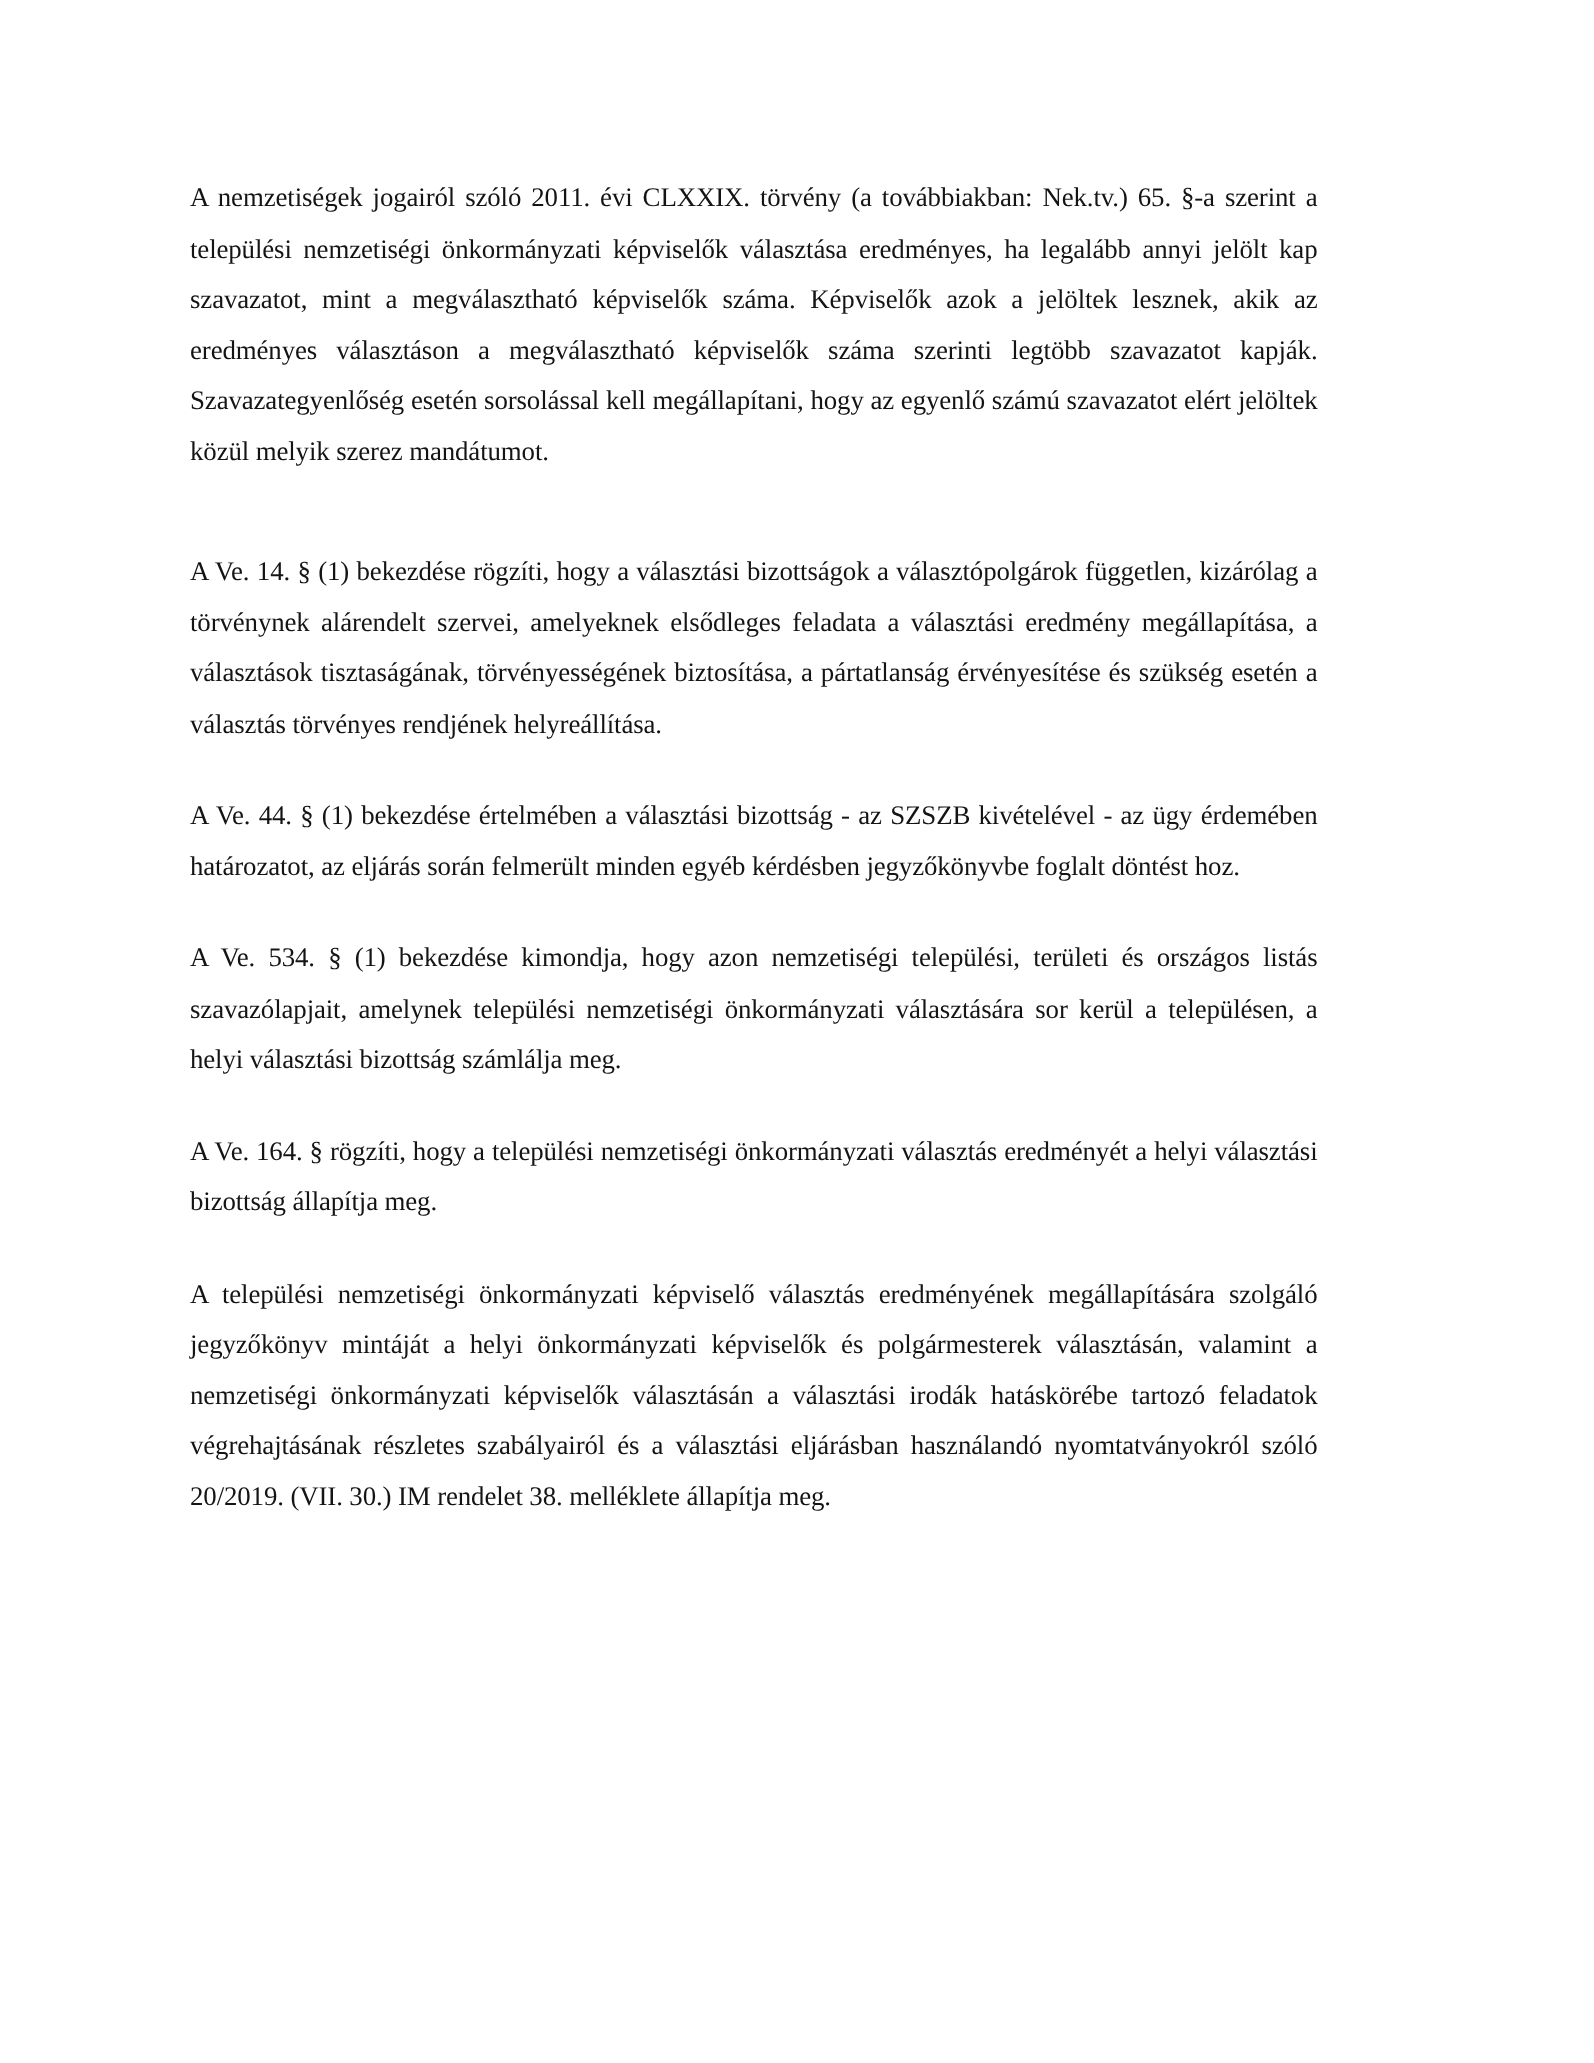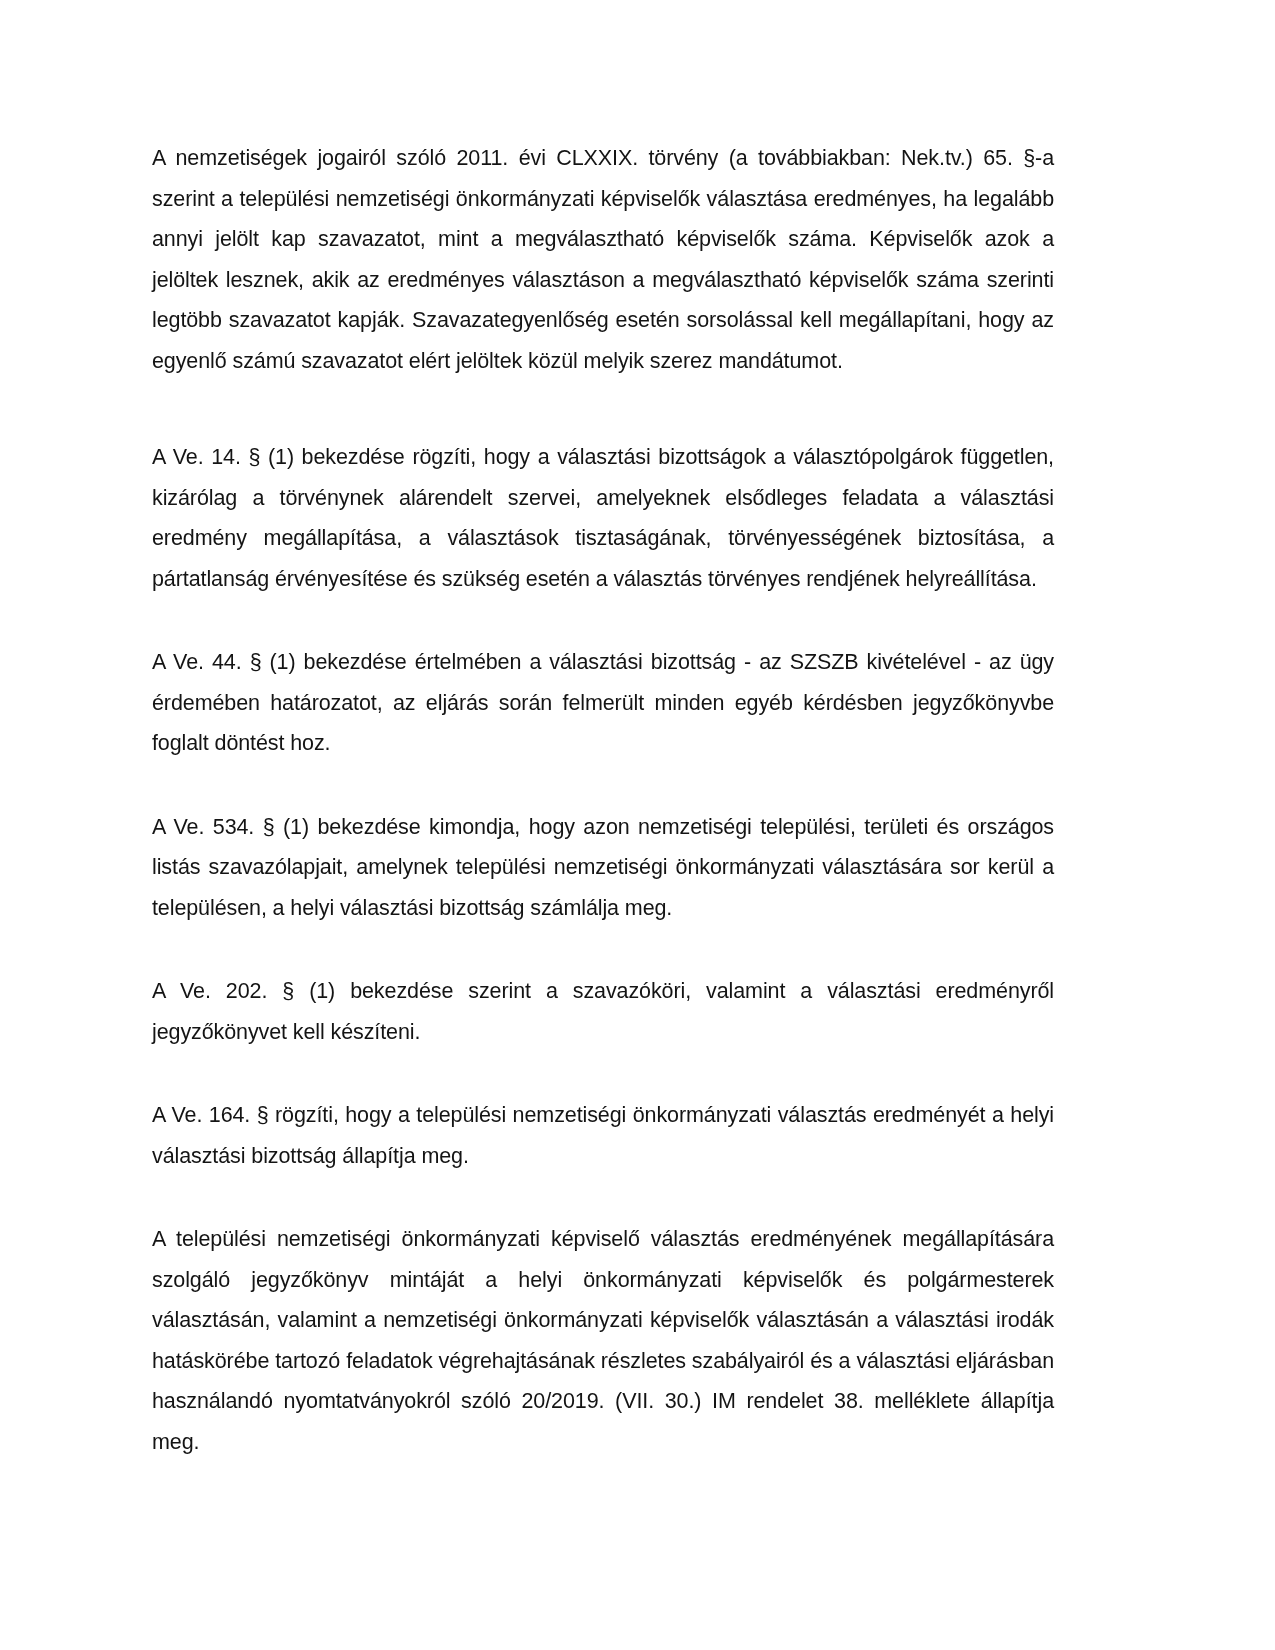--- a/index.html
+++ b/index.html
@@ -11,40 +11,39 @@
       width: 1275px;
       height: 1650px;
       position: relative;
       overflow: hidden;
     }
     .page {
       position: absolute;
       left: 152px;
       top: 138px;
       width: 902px;
-      font-family: Liberation Sans, sans-serif;
+      font-family: Liberation Serif, serif;
       font-size: 21.5px;
       line-height: 40.5px;
       color: #141414;
       text-align: justify;
       letter-spacing: -0.1px;
     }
     .para {
       margin: 0;
       padding: 0;
     }
     .para + .para {
-      margin-top: 43px;
+      margin-top: 33px;
     }
     .para.p2 { margin-top: 56px; }
   </style>
 </head>
 <body>
 
 <div class="page">
   <p class="para">A nemzetiségek jogairól szóló 2011. évi CLXXIX. törvény (a továbbiakban: Nek.tv.) 65. §-a szerint a települési nemzetiségi önkormányzati képviselők választása eredményes, ha legalább annyi jelölt kap szavazatot, mint a megválasztható képviselők száma. Képviselők azok a jelöltek lesznek, akik az eredményes választáson a megválasztható képviselők száma szerinti legtöbb szavazatot kapják. Szavazategyenlőség esetén sorsolással kell megállapítani, hogy az egyenlő számú szavazatot elért jelöltek közül melyik szerez mandátumot.</p>
   <p class="para p2">A Ve. 14. § (1) bekezdése rögzíti, hogy a választási bizottságok a választópolgárok független, kizárólag a törvénynek alárendelt szervei, amelyeknek elsődleges feladata a választási eredmény megállapítása, a választások tisztaságának, törvényességének biztosítása, a pártatlanság érvényesítése és szükség esetén a választás törvényes rendjének helyreállítása.</p>
   <p class="para">A Ve. 44. § (1) bekezdése értelmében a választási bizottság - az SZSZB kivételével - az ügy érdemében határozatot, az eljárás során felmerült minden egyéb kérdésben jegyzőkönyvbe foglalt döntést hoz.</p>
   <p class="para">A Ve. 534. § (1) bekezdése kimondja, hogy azon nemzetiségi települési, területi és országos listás szavazólapjait, amelynek települési nemzetiségi önkormányzati választására sor kerül a településen, a helyi választási bizottság számlálja meg.</p>
-  <p class="para">A Ve. 202. § (1) bekezdése szerint a szavazóköri, valamint a választási eredményről jegyzőkönyvet kell készíteni.</p>
   <p class="para">A Ve. 164. § rögzíti, hogy a települési nemzetiségi önkormányzati választás eredményét a helyi választási bizottság állapítja meg.</p>
   <p class="para">A települési nemzetiségi önkormányzati képviselő választás eredményének megállapítására szolgáló jegyzőkönyv mintáját a helyi önkormányzati képviselők és polgármesterek választásán, valamint a nemzetiségi önkormányzati képviselők választásán a választási irodák hatáskörébe tartozó feladatok végrehajtásának részletes szabályairól és a választási eljárásban használandó nyomtatványokról szóló 20/2019. (VII. 30.) IM rendelet 38. melléklete állapítja meg.</p>
 </div>
 
 </body></html>

